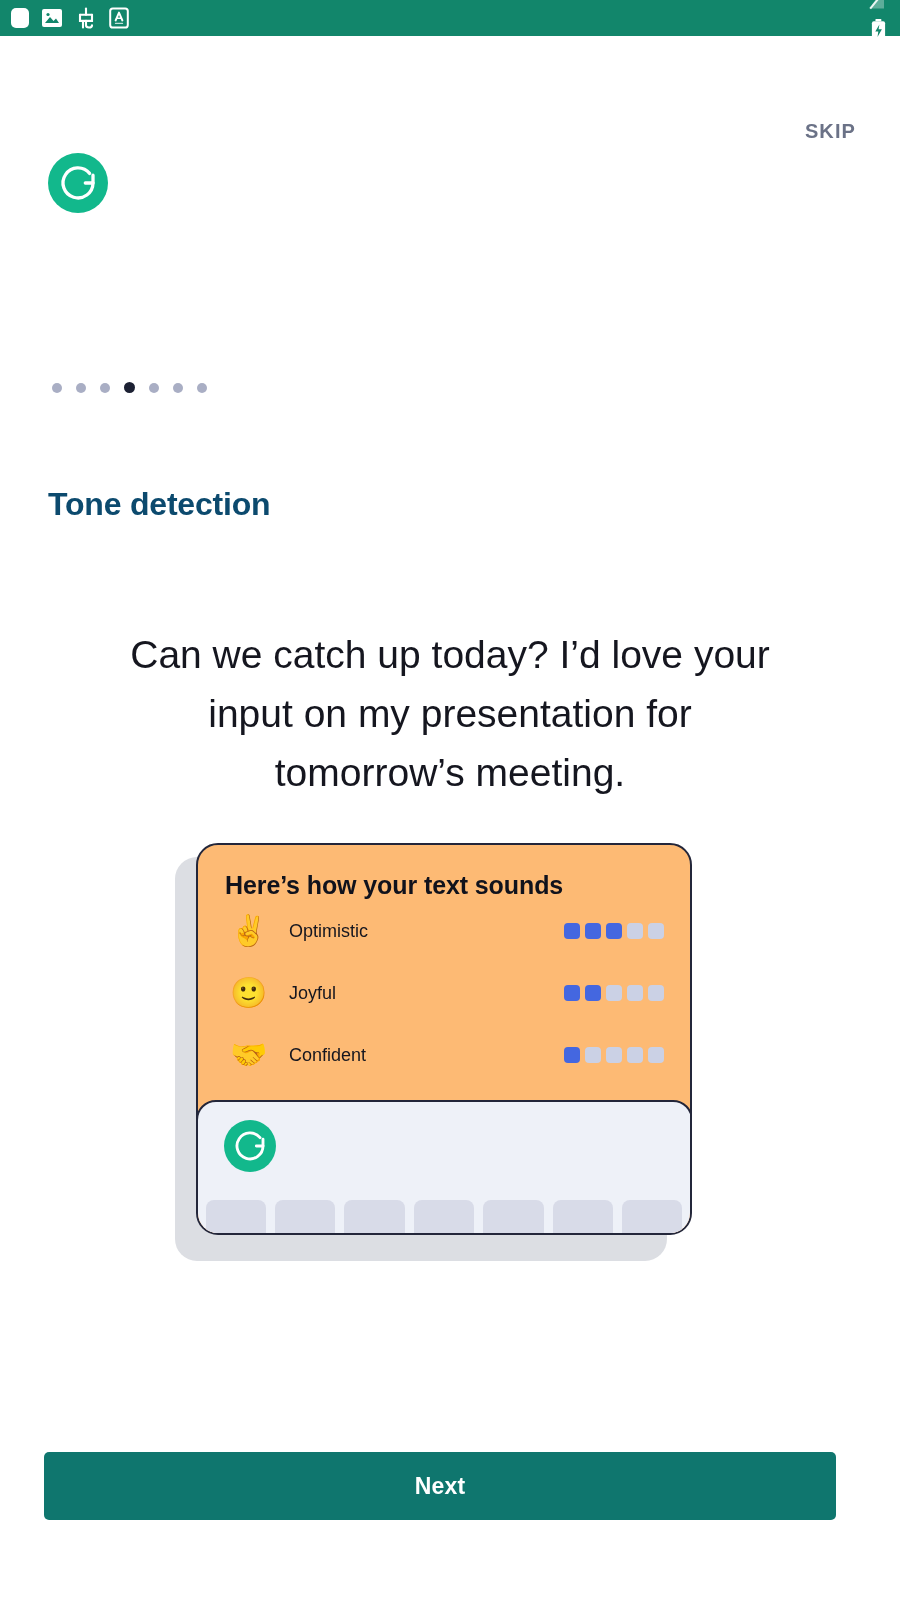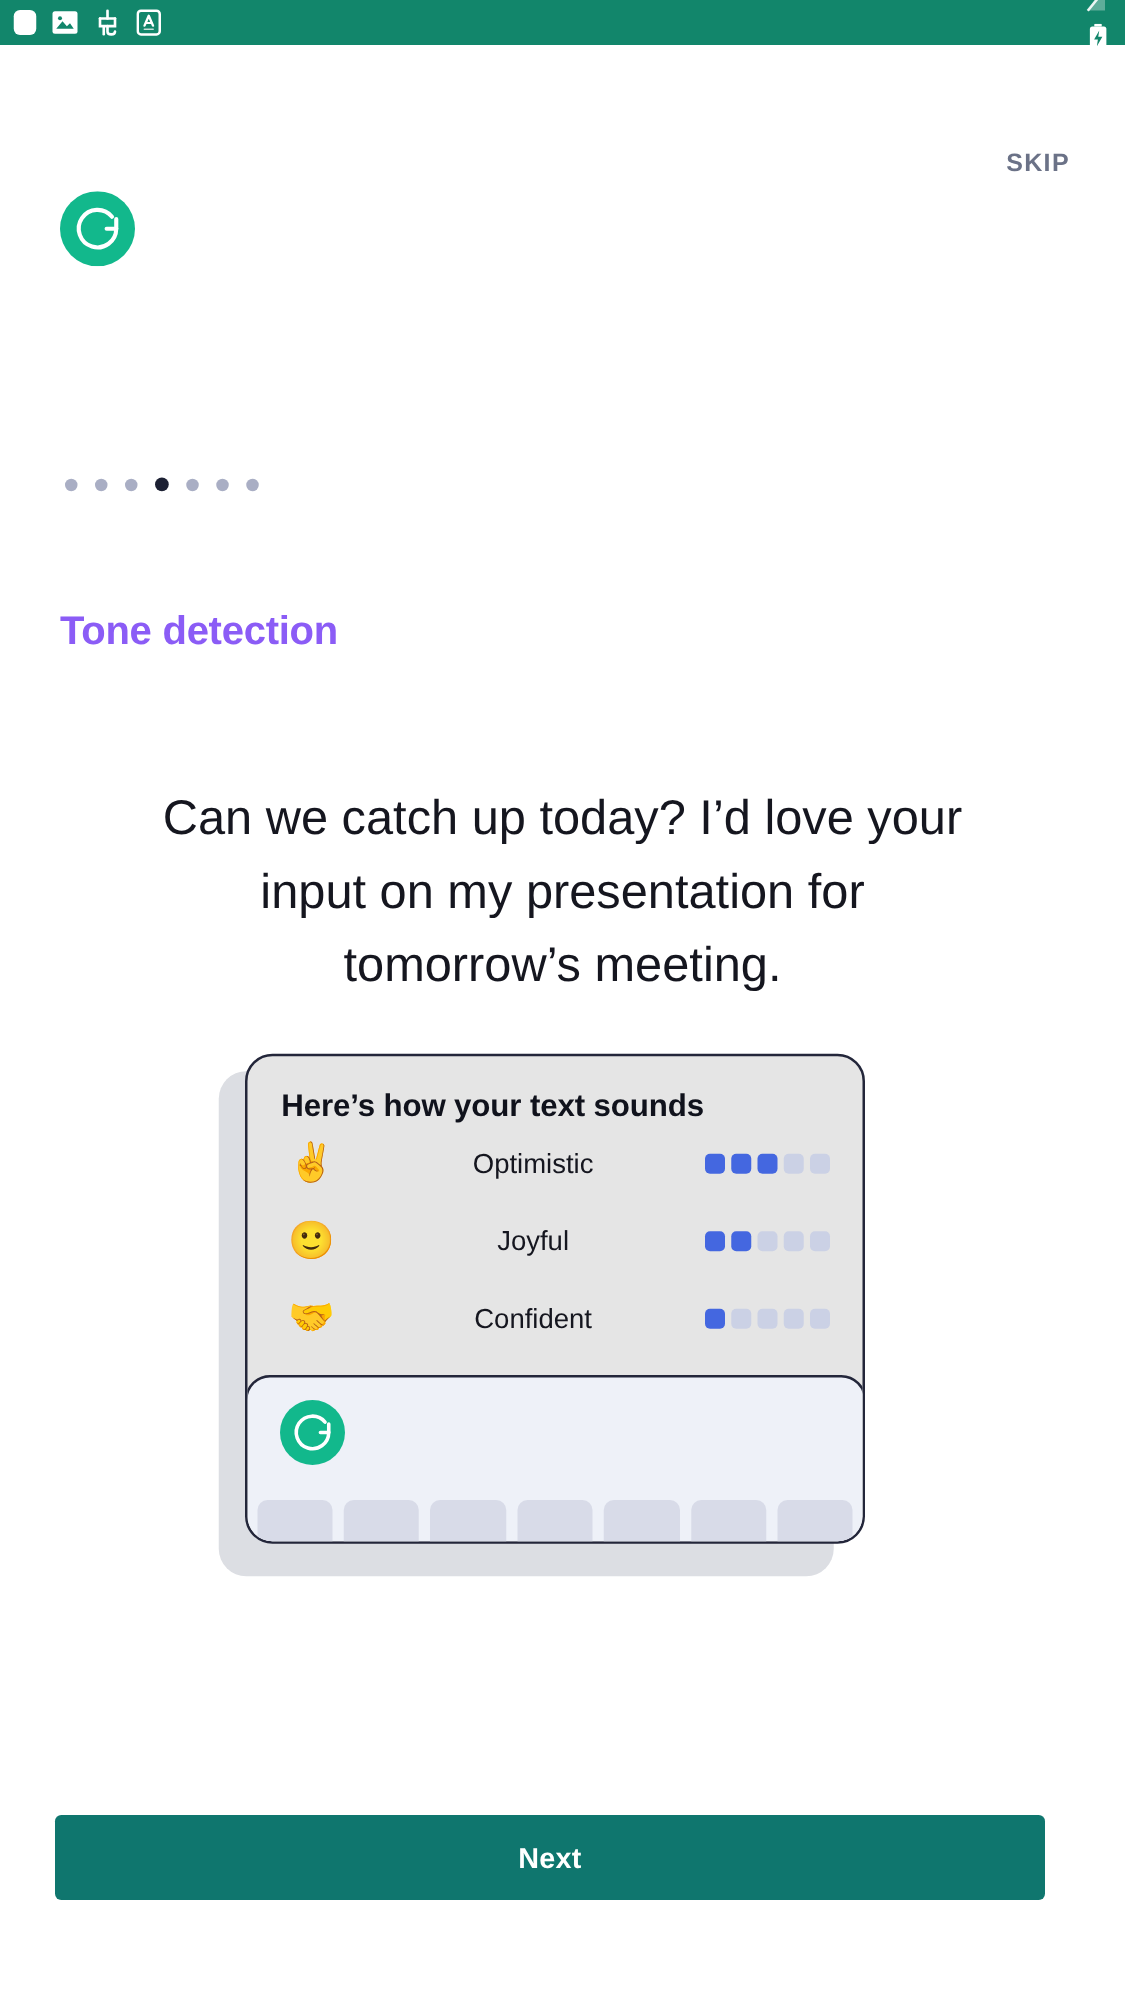--- a/index.html
+++ b/index.html
@@ -85,21 +85,21 @@
     background: #1c2033;
   }
 
   
   .page-title {
     position: absolute;
     top: 486px;
     left: 48px;
     font-size: 32px;
     font-weight: 700;
-    color: #8b5cf6;
+    color: #0c4a6e;
     letter-spacing: -0.2px;
   }
 
   
   .sample-text {
     position: absolute;
     top: 625px;
     left: 130px;
     width: 640px;
     text-align: center;
@@ -123,21 +123,21 @@
     width: 492px;
     height: 404px;
     background: #dcdee3;
     border-radius: 22px;
   }
   .card-main {
     position: absolute;
     left: 21px; top: 0;
     width: 496px;
     height: 392px;
-    background: #e5e5e5;
+    background: #fdba74;
     border: 2.5px solid #23263a;
     border-radius: 22px;
     overflow: hidden;
     display: flex;
     flex-direction: column;
   }
   .card-body { padding: 26px 0 0 0; flex: 0 0 auto; }
   .card-heading {
     font-size: 25px;
     font-weight: 700;
@@ -153,25 +153,24 @@
     padding-left: 27px;
   }
   .tone-emoji {
     font-size: 30px;
     width: 48px;
     text-align: center;
     line-height: 1;
     font-family: "DejaVu Sans", sans-serif;
   }
   .tone-label {
-    font-size: 22px;
+    font-size: 18px;
     color: #15161f;
     margin-left: 16px;
     flex: 1;
-    text-align: center;
   }
   .tone-meter {
     display: flex;
     gap: 5px;
     margin-right: 26px;
   }
   .pip {
     width: 16px; height: 16px;
     border-radius: 4px;
     background: #cbd1e5;

